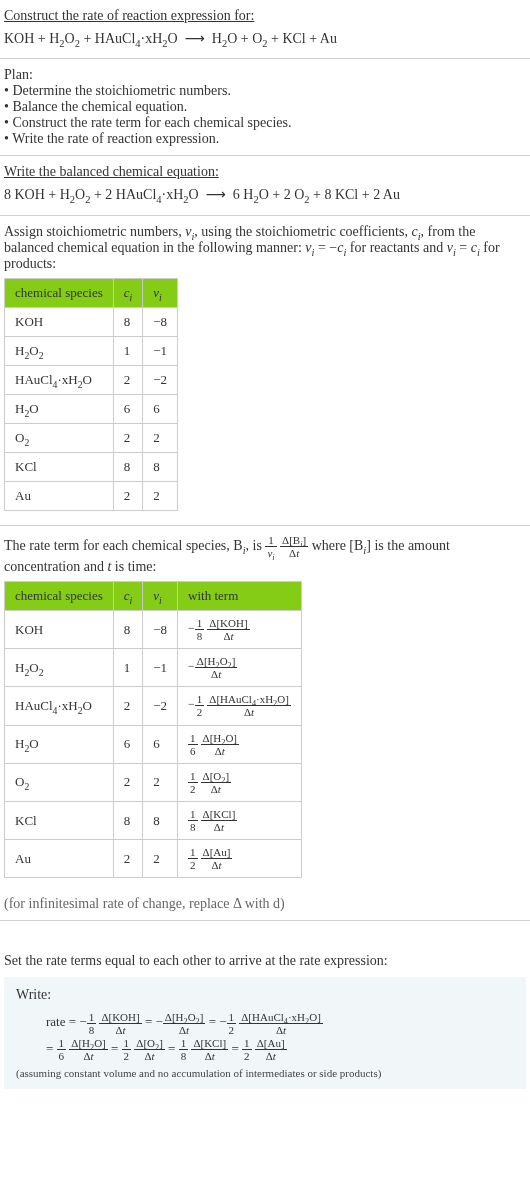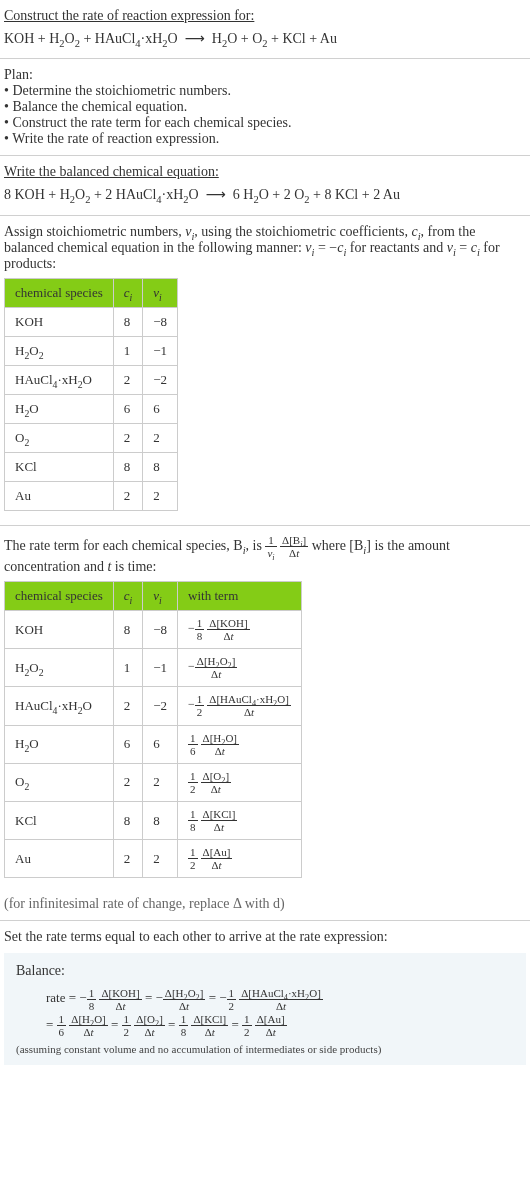--- a/index.html
+++ b/index.html
@@ -228,22 +228,22 @@
           <td class="center">2</td>
           <td class="center">2</td>
           <td class="rate-term"><span class="frac"><span class="num">1</span><span class="den">2</span></span> <span class="frac"><span class="num">Δ[Au]</span><span class="den">Δ<i>t</i></span></span></td>
         </tr>
   </tbody>
     </table>
   <div class="small-note">(for infinitesimal rate of change, replace Δ with d)</div>
 </div>
 
 <div class="section" style="border-bottom:none;">
-  <div style="margin-bottom:8px;">Set the rate terms equal to each other to arrive at the rate expression:</div>
+  <div style="margin-bottom:8px;margin-top:24px;">Set the rate terms equal to each other to arrive at the rate expression:</div>
   <div class="answer-box">
-    <div class="answer-label">Balance:</div>
+    <div class="answer-label">Write:</div>
     <div class="answer-body">
       <div>rate = −<span class="frac"><span class="num">1</span><span class="den">8</span></span> <span class="frac"><span class="num">Δ[KOH]</span><span class="den">Δ<i>t</i></span></span> = −<span class="frac"><span class="num">Δ[H<span class="sub">2</span>O<span class="sub">2</span>]</span><span class="den">Δ<i>t</i></span></span> = −<span class="frac"><span class="num">1</span><span class="den">2</span></span> <span class="frac"><span class="num">Δ[HAuCl<span class="sub">4</span>·xH<span class="sub">2</span>O]</span><span class="den">Δ<i>t</i></span></span></div>
       <div>= <span class="frac"><span class="num">1</span><span class="den">6</span></span> <span class="frac"><span class="num">Δ[H<span class="sub">2</span>O]</span><span class="den">Δ<i>t</i></span></span> = <span class="frac"><span class="num">1</span><span class="den">2</span></span> <span class="frac"><span class="num">Δ[O<span class="sub">2</span>]</span><span class="den">Δ<i>t</i></span></span> = <span class="frac"><span class="num">1</span><span class="den">8</span></span> <span class="frac"><span class="num">Δ[KCl]</span><span class="den">Δ<i>t</i></span></span> = <span class="frac"><span class="num">1</span><span class="den">2</span></span> <span class="frac"><span class="num">Δ[Au]</span><span class="den">Δ<i>t</i></span></span></div>
     </div>
     <div class="answer-note">(assuming constant volume and no accumulation of intermediates or side products)</div>
   </div>
 </div>
 
 </body></html>

